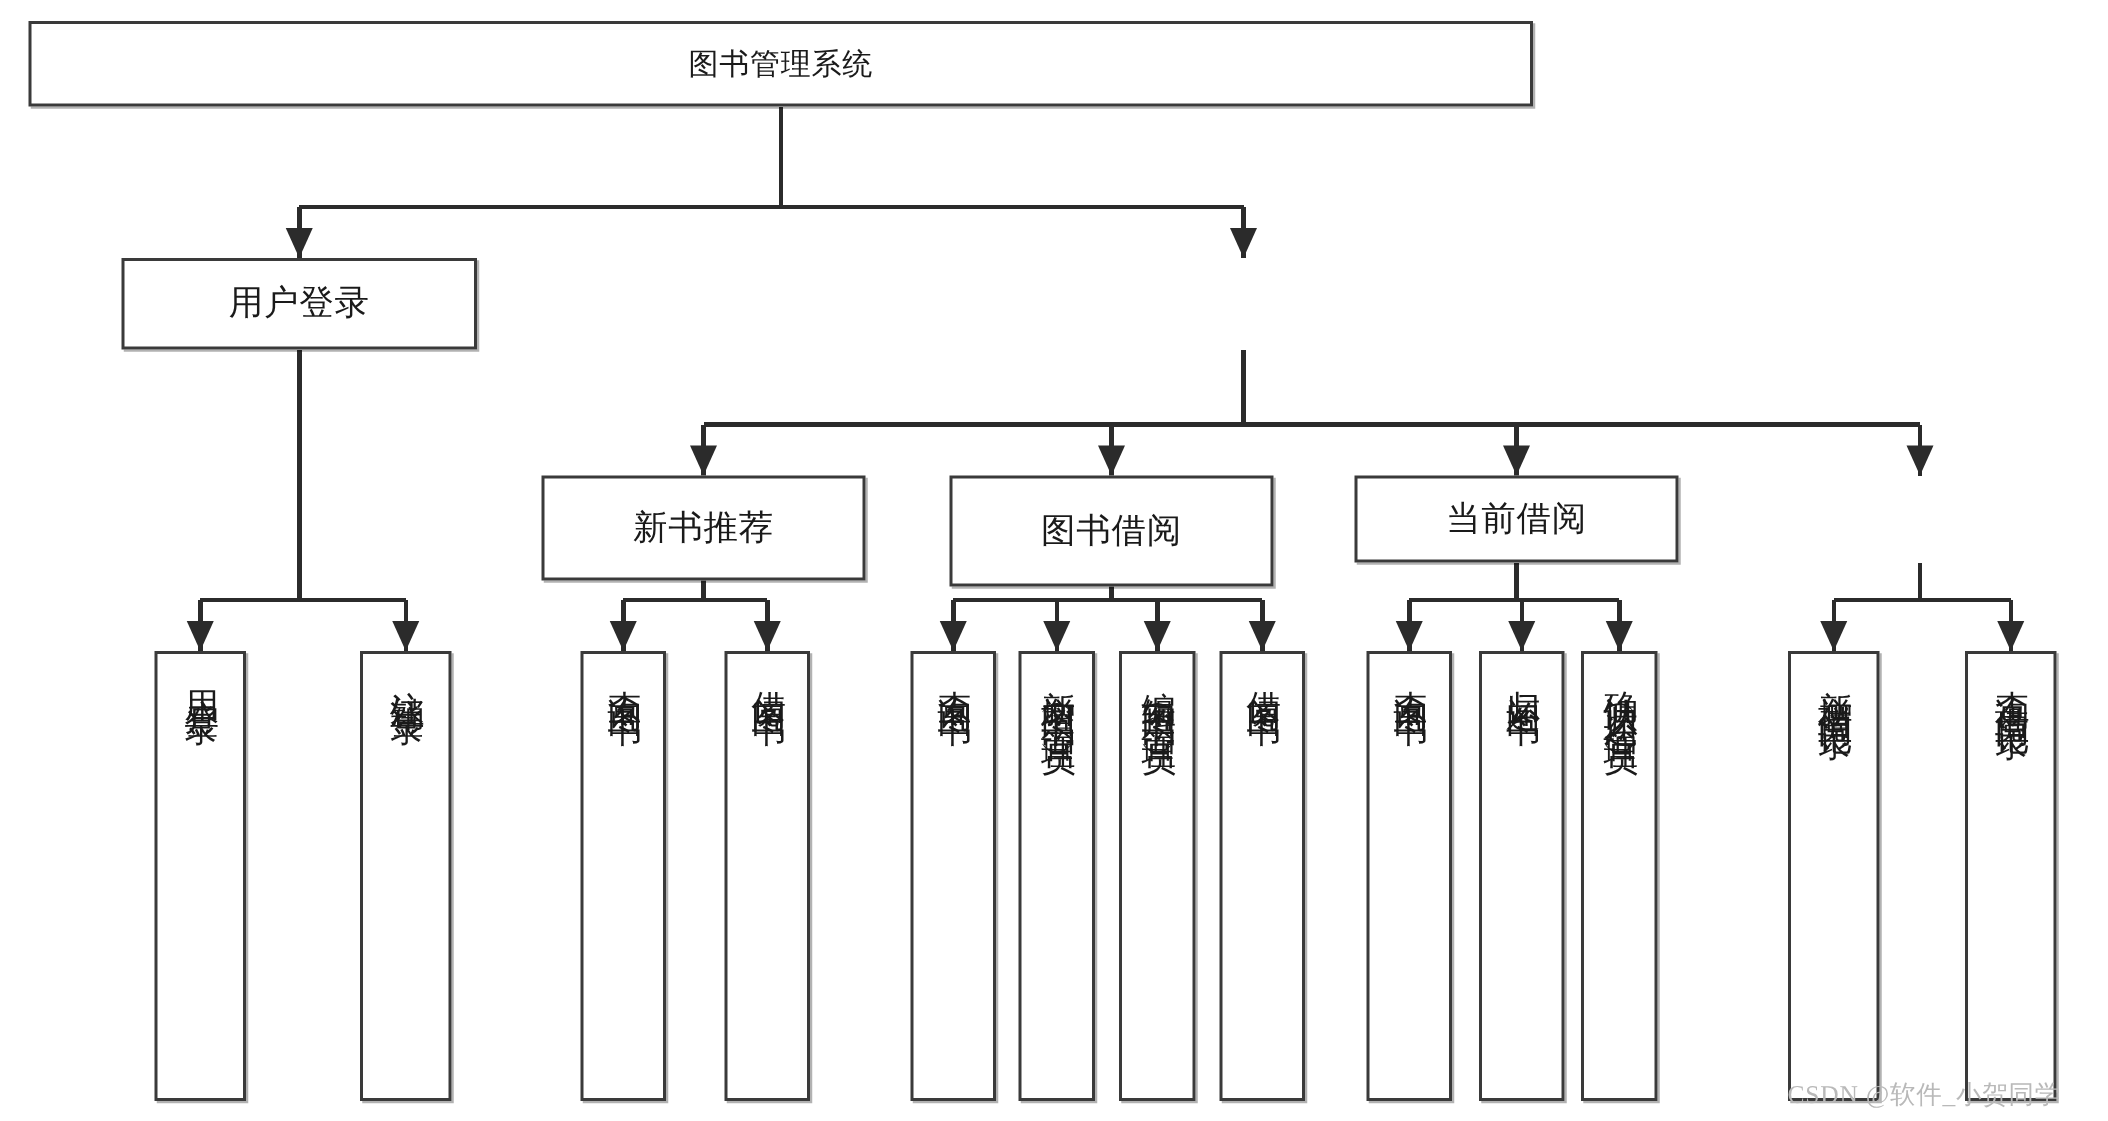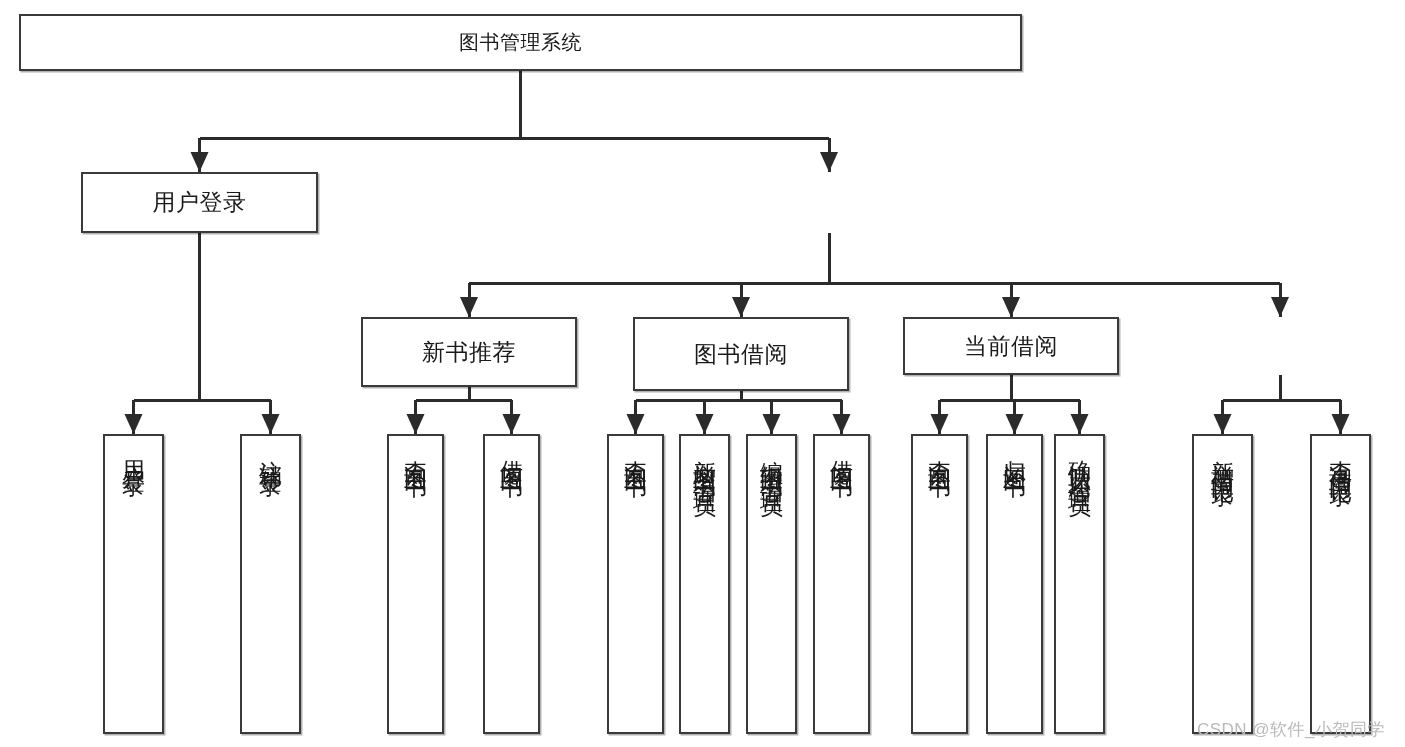--- a/index.html
+++ b/index.html
@@ -65,25 +65,25 @@
     position: absolute;
     left: 0;
     top: 0;
     width: 1405px;
     height: 747px;
     pointer-events: none;
   }
   
   #watermark {
     position: absolute;
-    right: 20px;
+    right: 31px;
     bottom: 6px;
     font-size: 17px;
     color: #b9b9b9;
-    font-family: Liberation Sans, sans-serif;
+    font-family: Liberation Serif, serif;
     white-space: nowrap;
     letter-spacing: 0.5px;
   }
 </style>
 </head>
 <body>
 
 <div id="diagram-root">
 
   <svg id="edge-layer" viewBox="0 0 1405 747" width="1405" height="747" aria-hidden="true">

